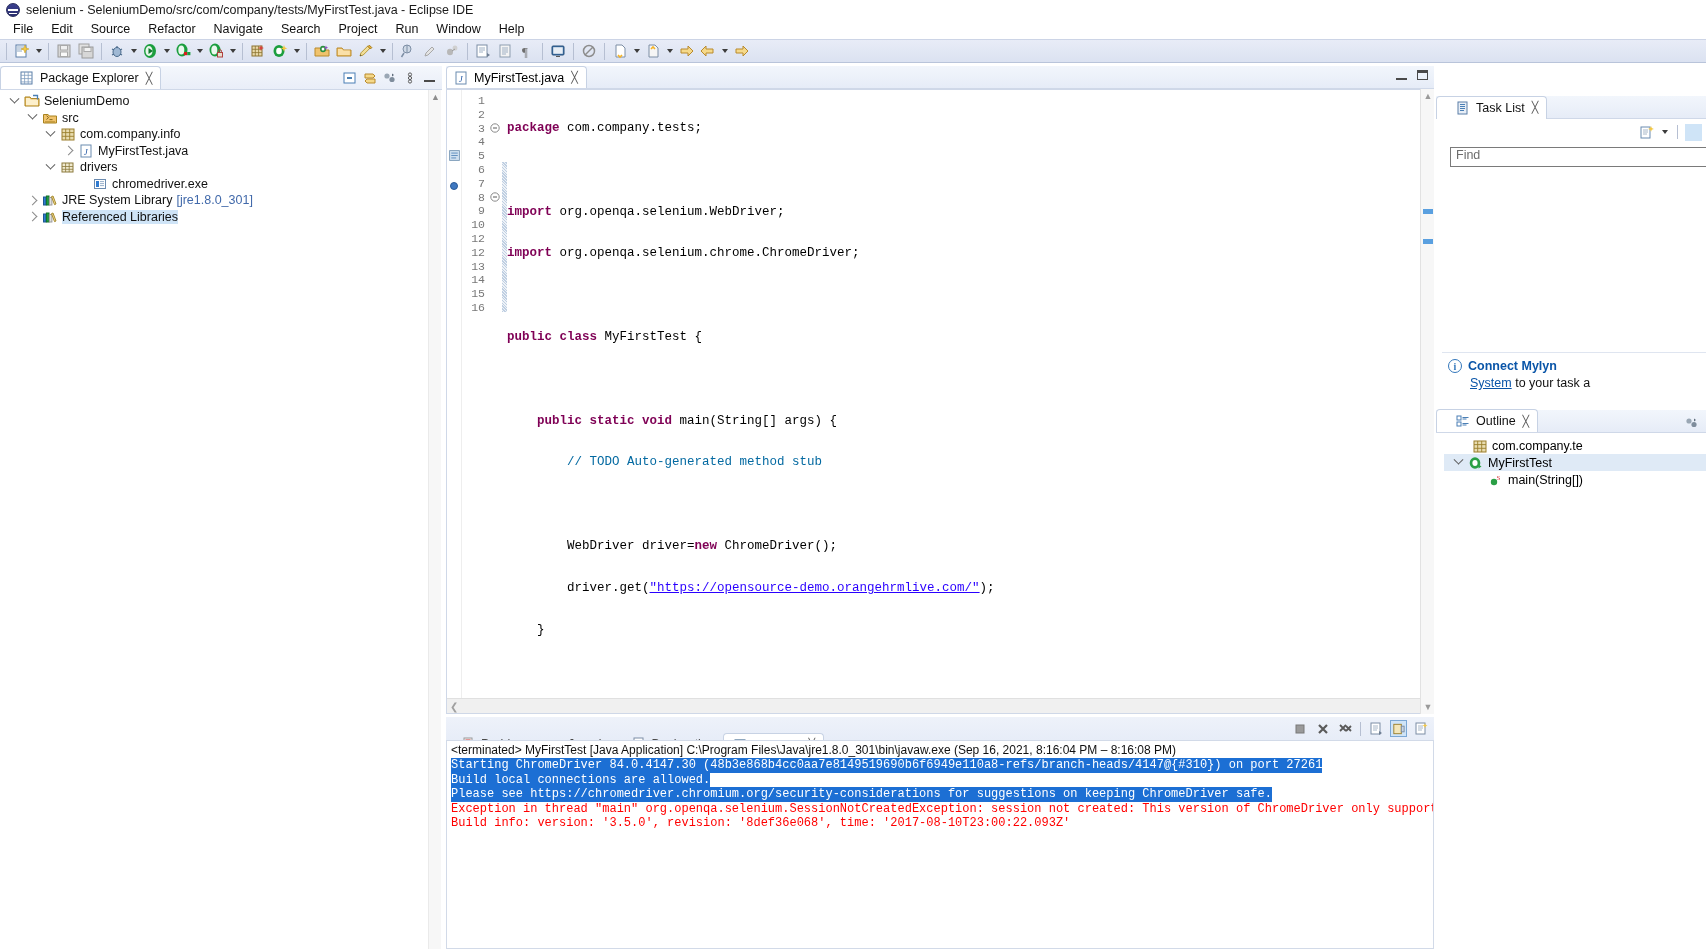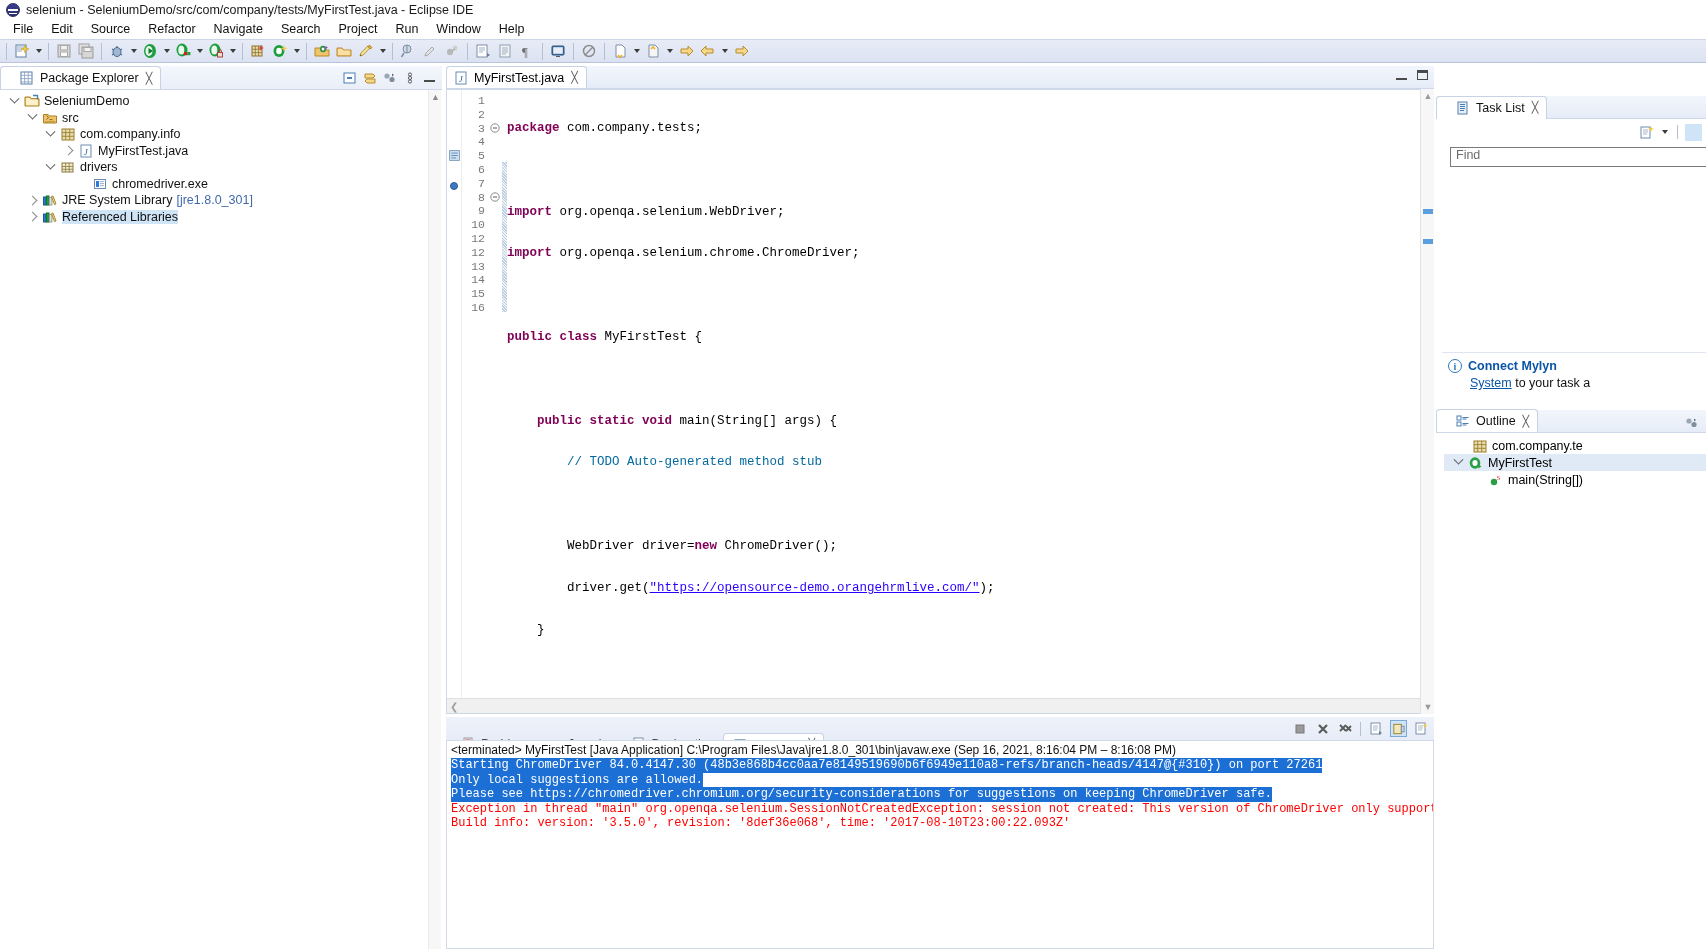--- a/index.html
+++ b/index.html
@@ -767,21 +767,21 @@
                   <path d="M4 5h5M4 7h5M4 9h4" stroke="#a8b7c8"></path>
                   <path d="M11 2l.7 1.9 1.9.7-1.9.7-.7 1.9-.7-1.9-1.9-.7 1.9-.7z" fill="#f5c842"></path>
                 </svg>
             </span>
           </div>
         </div>
 
         <div class="console-body">
           <div class="con-head">&lt;terminated&gt; MyFirstTest [Java Application] C:\Program Files\Java\jre1.8.0_301\bin\javaw.exe  (Sep 16, 2021, 8:16:04 PM – 8:16:08 PM)</div>
           <div class="con-line"><span class="con-sel">Starting ChromeDriver 84.0.4147.30 (48b3e868b4cc0aa7e8149519690b6f6949e110a8-refs/branch-heads/4147@{#310}) on port 27261</span></div>
-          <div class="con-line"><span class="con-sel">Only local suggestions are allowed.</span></div>
+          <div class="con-line"><span class="con-sel">Build local connections are allowed.</span></div>
           <div class="con-line"><span class="con-sel">Please see https://chromedriver.chromium.org/security-considerations for suggestions on keeping ChromeDriver safe.</span></div>
           <div class="con-line con-err"><span>Exception in thread "main" org.openqa.selenium.SessionNotCreatedException: session not created: This version of ChromeDriver only supports Chrome version 84</span></div>
           <div class="con-line con-err"><span>Build info: version: '3.5.0', revision: '8def36e068', time: '2017-08-10T23:00:22.093Z'</span></div>
         </div>
       </div>
     </div>
 
     <div class="right-col">
 
       <div class="task-panel">

